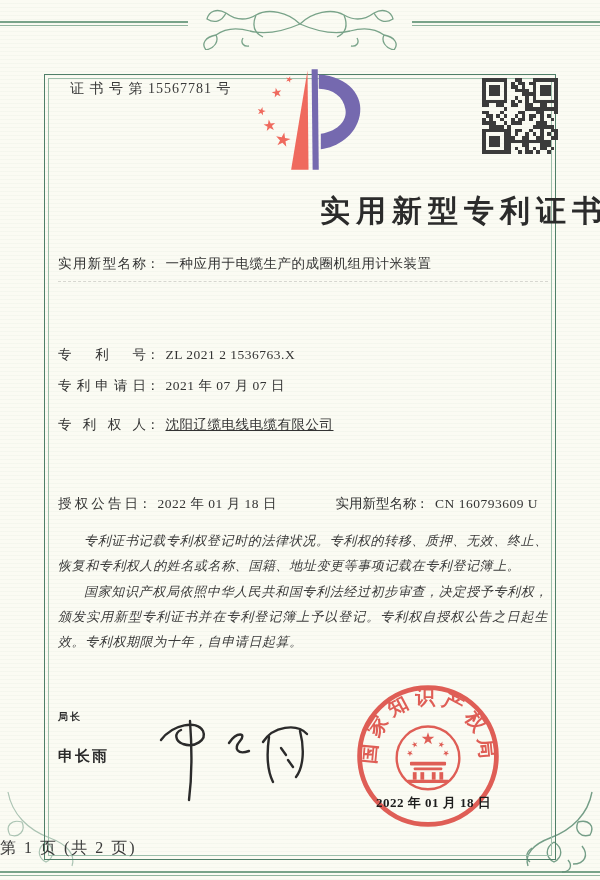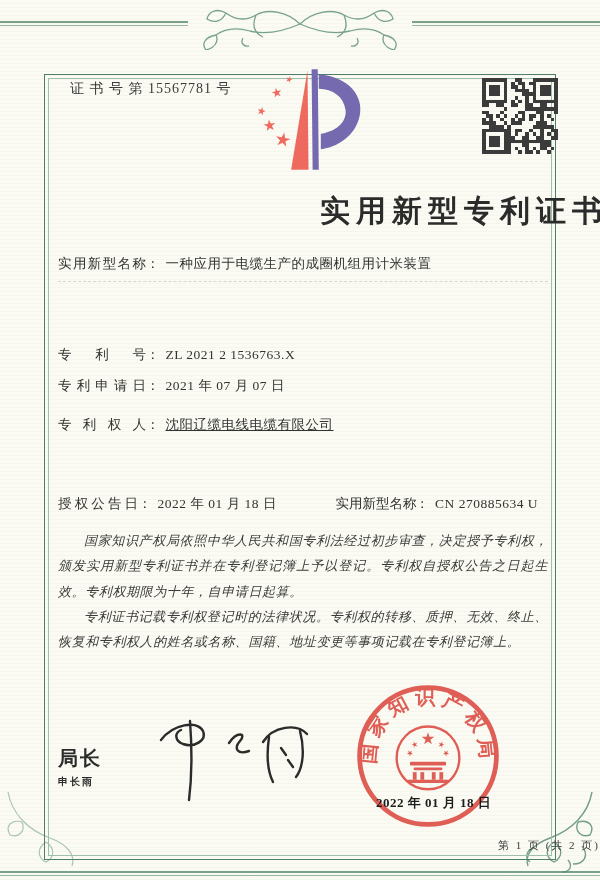--- a/index.html
+++ b/index.html
@@ -22,26 +22,26 @@
   .field{position:absolute;left:58px;width:490px;font-size:13.5px;color:#333;white-space:nowrap;}
   .flabel{display:inline-block;width:88px;text-align:justify;text-align-last:justify;vertical-align:bottom;}
   .glabel{display:inline-block;width:80px;text-align:justify;text-align-last:justify;vertical-align:bottom;}
   .colon{display:inline-block;margin-right:6px;}
   .fvalue{letter-spacing:0.5px;}
   .field.first{border-bottom:1px dashed rgba(0,0,0,0.14);padding-bottom:8px;}
   .gval1{display:inline-block;width:168px;letter-spacing:0.5px;}
   .grant-group2{margin-left:10px;}
   .body-text{position:absolute;left:58px;top:528px;width:490px;font-size:13px;line-height:1.95;color:#3a3a3a;}
   .body-text p{margin:0;text-indent:2em;text-align:justify;font-style:italic;letter-spacing:0.6px;}
-  .signer-title{position:absolute;left:58px;top:745px;font-size:20px;font-weight:700;font-family:"Liberation Sans",sans-serif;color:#2b2b2b;letter-spacing:2px;}
-  .signer-name{position:absolute;left:58px;top:775px;font-size:10px;font-weight:700;font-family:"Liberation Sans",sans-serif;color:#2b2b2b;letter-spacing:2px;}
+  .signer-title{position:absolute;left:58px;top:710px;font-size:10px;font-weight:700;font-family:"Liberation Sans",sans-serif;color:#2b2b2b;letter-spacing:2px;}
+  .signer-name{position:absolute;left:58px;top:747px;font-size:15px;font-weight:700;font-family:"Liberation Sans",sans-serif;color:#2b2b2b;letter-spacing:2px;}
   .signature{position:absolute;left:145px;top:710px;width:175px;height:98px;}
   .seal{position:absolute;left:352px;top:680px;width:152px;height:152px;opacity:0.92;}
   .seal-date{position:absolute;left:376px;top:794px;font-size:13px;letter-spacing:0.5px;color:#1d1d1d;font-weight:600;}
-  .footer{position:absolute;left:0;top:838px;width:100%;text-align:right;font-size:11px;letter-spacing:2px;color:#3a3a3a;font-family:Liberation Serif, serif;}
+  .footer{position:absolute;left:0;top:838px;width:100%;text-align:left;font-size:16px;letter-spacing:2px;color:#3a3a3a;font-family:Liberation Serif, serif;}
 </style>
 </head>
 <body>
 
 <div class="page">
 
   <svg class="ornament" style="left:0;top:2px;" width="600" height="48" viewBox="0 0 600 48">
     <g stroke="#79a389" fill="none">
       <path d="M0,20 H188" stroke-width="1.8"></path>
         <path d="M0,23.5 H188" stroke-width="0.8"></path>
@@ -558,26 +558,26 @@
   <div class="field" style="top:346px;">
     <span class="flabel">专利号</span><span class="colon">：</span><span class="fvalue">ZL 2021 2 1536763.X</span>
   </div>
   <div class="field" style="top:377px;">
     <span class="flabel">专利申请日</span><span class="colon">：</span><span class="fvalue">2021 年 07 月 07 日</span>
   </div>
   <div class="field" style="top:416px;text-decoration:underline;">
     <span class="flabel">专利权人</span><span class="colon">：</span><span class="fvalue">沈阳辽缆电线电缆有限公司</span>
   </div>
   <div class="field" style="top:495px;">
-    <span class="glabel">授权公告日</span><span class="colon">：</span><span class="gval1">2022 年 01 月 18 日</span><span class="grant-group2"><span class="glabel">实用新型名称</span><span class="colon">：</span><span class="fvalue">CN 270885634 U</span></span>
+    <span class="glabel">授权公告日</span><span class="colon">：</span><span class="gval1">2022 年 01 月 18 日</span><span class="grant-group2"><span class="glabel">实用新型名称</span><span class="colon">：</span><span class="fvalue">CN 160793609 U</span></span>
   </div>
 
   <div class="body-text">
+    <p>专利证书记载专利权登记时的法律状况。专利权的转移、质押、无效、终止、恢复和专利权人的姓名或名称、国籍、地址变更等事项记载在专利登记簿上。</p>
     <p>国家知识产权局依照中华人民共和国专利法经过初步审查，决定授予专利权，颁发实用新型专利证书并在专利登记簿上予以登记。专利权自授权公告之日起生效。专利权期限为十年，自申请日起算。</p>
-    <p>专利证书记载专利权登记时的法律状况。专利权的转移、质押、无效、终止、恢复和专利权人的姓名或名称、国籍、地址变更等事项记载在专利登记簿上。</p>
   </div>
 
   <div class="signer-title">局长</div>
   <div class="signer-name">申长雨</div>
 
   <svg class="signature" viewBox="0 0 175 98">
     <g stroke="#2b2b2b" stroke-width="2.4" fill="none" stroke-linecap="round" stroke-linejoin="round">
       <path d="M16,30 C28,14 52,10 58,21 C62,30 50,38 38,34 C30,31 29,23 36,20"></path>
       <path d="M45,11 C47,38 47,66 44,90"></path>
       <path d="M84,33 C92,21 102,23 95,31 C88,39 93,45 104,41"></path>

